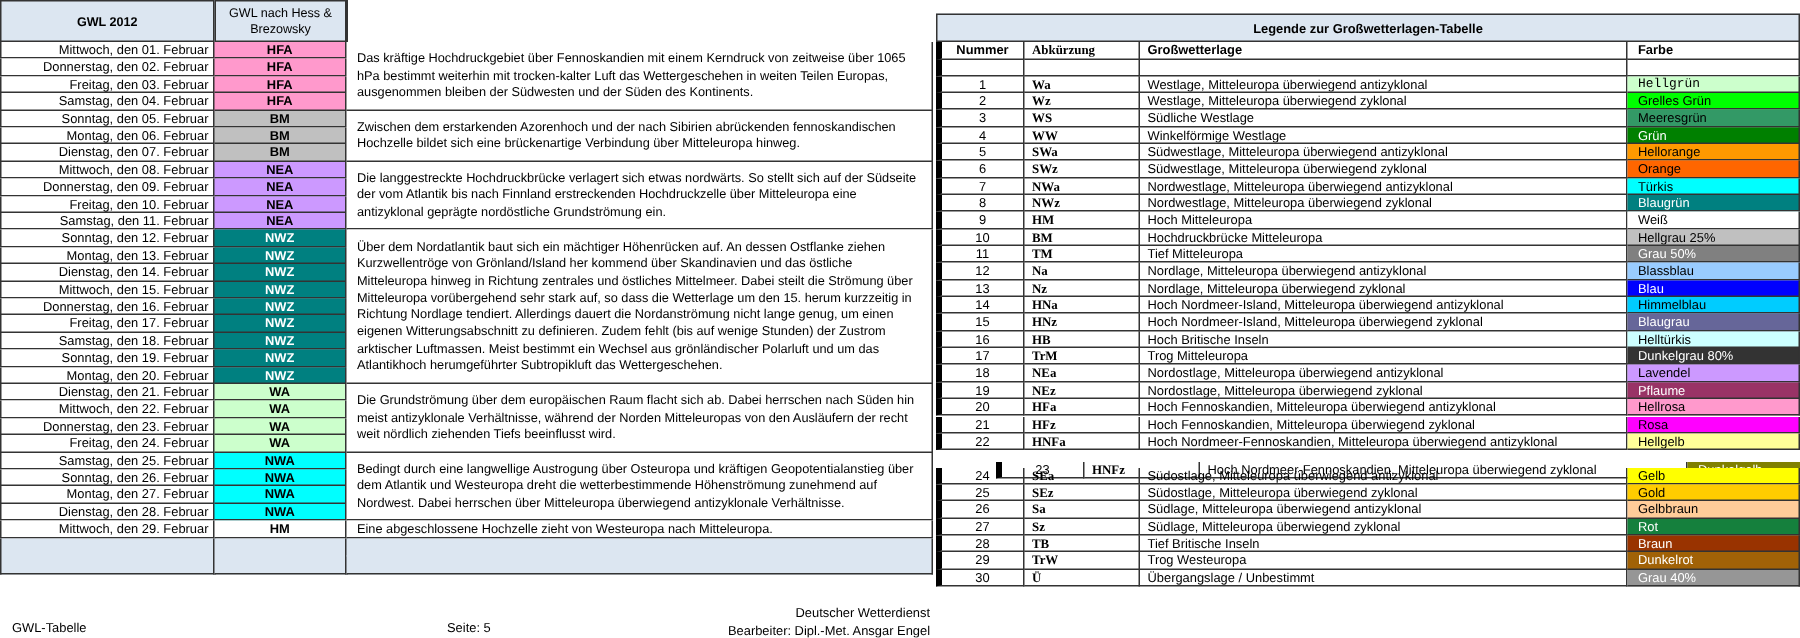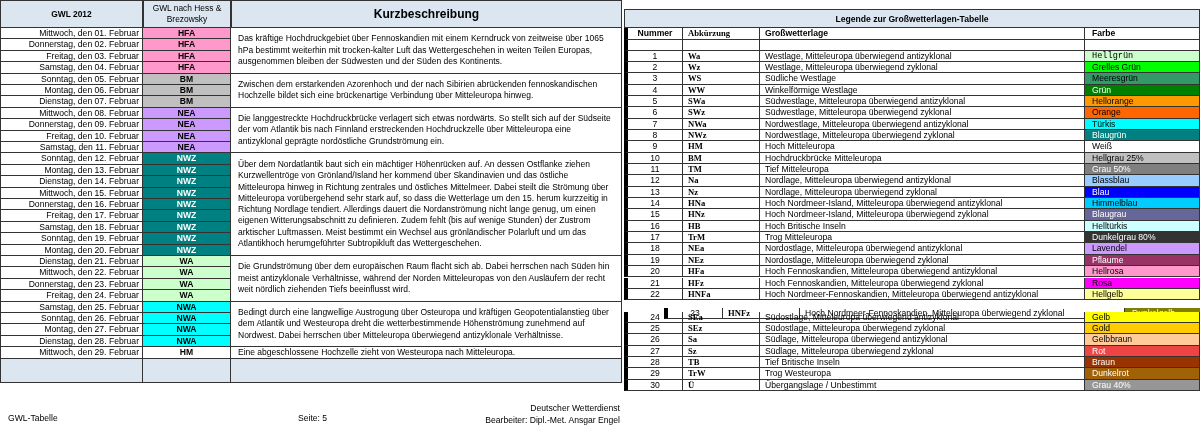--- a/index.html
+++ b/index.html
@@ -46,21 +46,20 @@
   .rrow.hdr .num, .rrow.hdr .abk, .rrow.hdr .gwl, .rrow.hdr .col { font-weight: bold; }
   .rrow.hdr .num { text-align: center; }
   .rrow.hdr > div { border-bottom: 1.5px solid #333; }
 </style>
 </head>
 <body>
 
 <div id="left">
   <div class="lhead" id="lh-date">GWL 2012</div>
   <div class="lhead" id="lh-gwl">GWL nach Hess &amp; Brezowsky</div>
-  <div class="lhead" id="lh-desc">Kurzbeschreibung</div>
   <div id="lbody">
       <div class="lrow" style="top: 0px;">
         <div class="date">Mittwoch, den 01. Februar</div>
         <div class="gwl" style="background: rgb(255, 153, 204); color: rgb(0, 0, 0);">HFA</div>
       </div>
       <div class="lrow" style="top: 11.4px;">
         <div class="date">Donnerstag, den 02. Februar</div>
         <div class="gwl" style="background: rgb(255, 153, 204); color: rgb(0, 0, 0);">HFA</div>
       </div>
       <div class="lrow" style="top: 22.8px;">
@@ -364,21 +363,21 @@
       <div class="rrow" style="top: 334.25px;">
         <div class="num">26</div>
         <div class="abk">Sa</div>
         <div class="gwl">Südlage, Mitteleuropa überwiegend antizyklonal</div>
         <div class="col" style="background: rgb(255, 204, 153); color: rgb(0, 0, 0);">Gelbbraun</div>
       </div>
       <div class="rrow" style="top: 345.6px;">
         <div class="num">27</div>
         <div class="abk">Sz</div>
         <div class="gwl">Südlage, Mitteleuropa überwiegend zyklonal</div>
-        <div class="col" style="background: #ef4444; color: rgb(255, 255, 255);">Rot</div>
+        <div class="col" style="background: #15803d; color: rgb(255, 255, 255);">Rot</div>
       </div>
       <div class="rrow" style="top: 356.95px;">
         <div class="num">28</div>
         <div class="abk">TB</div>
         <div class="gwl">Tief Britische Inseln</div>
         <div class="col" style="background: rgb(153, 51, 0); color: rgb(255, 255, 255);">Braun</div>
       </div>
       <div class="rrow" style="top: 368.3px;">
         <div class="num">29</div>
         <div class="abk">TrW</div>

